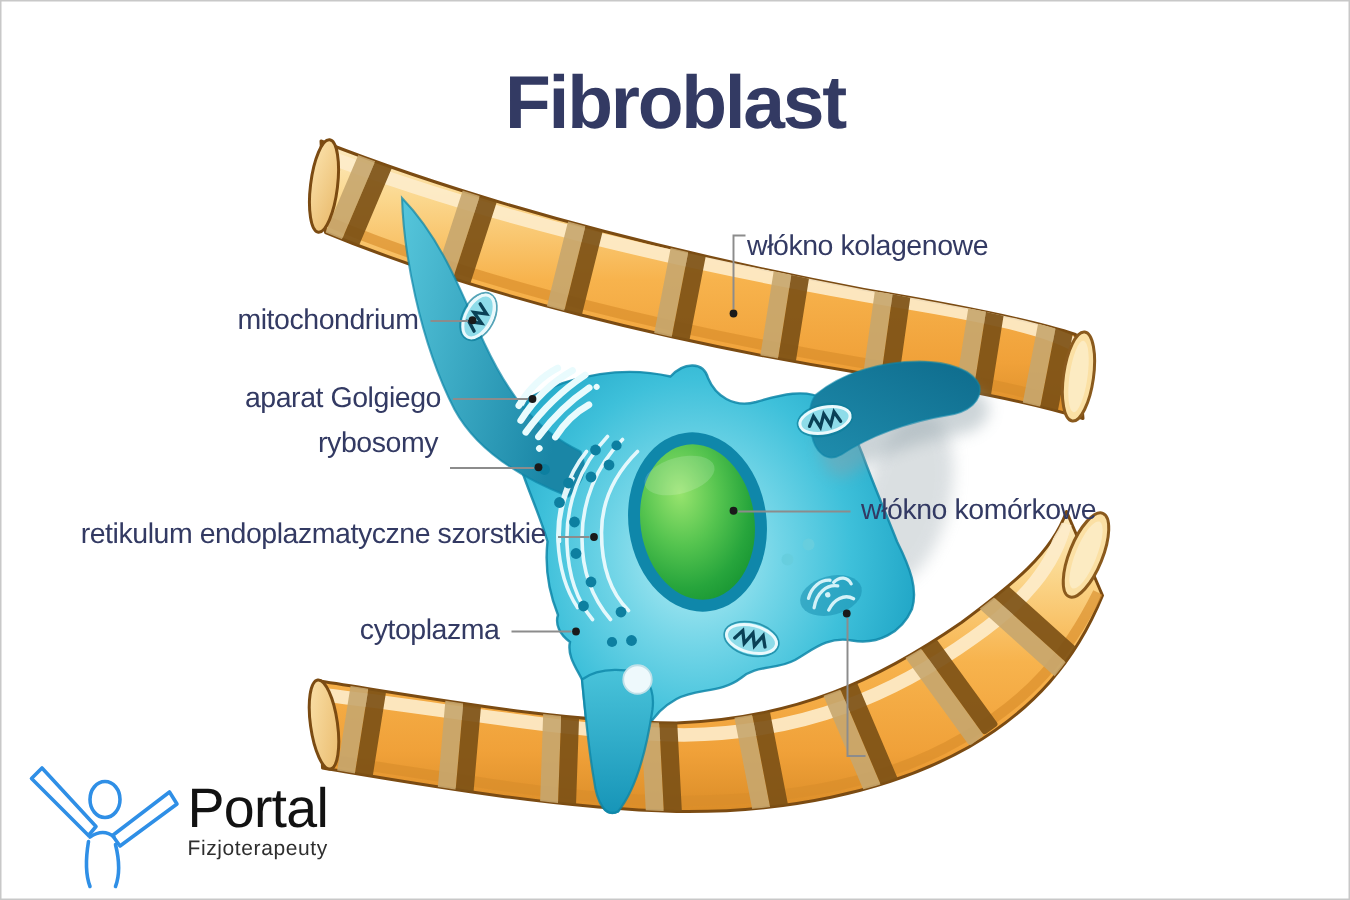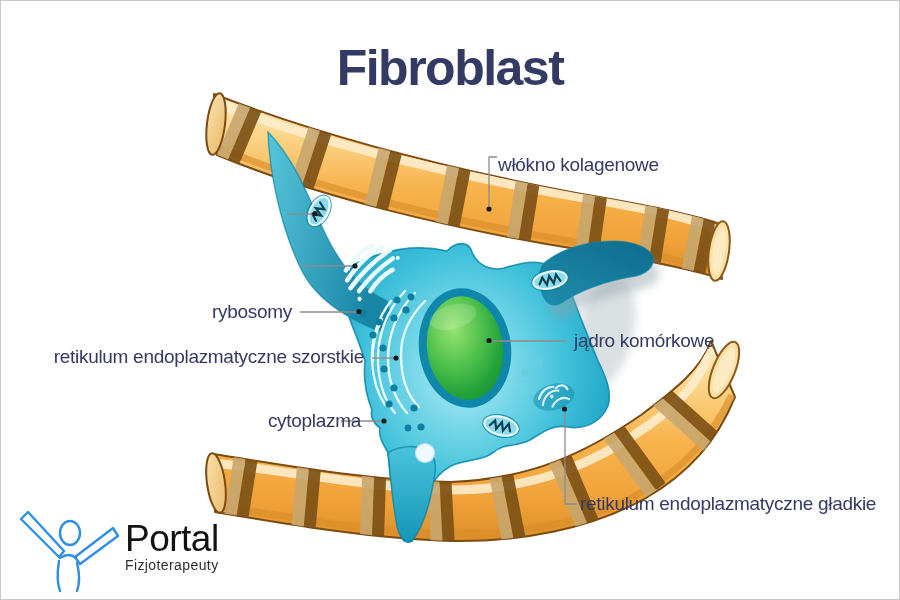--- a/index.html
+++ b/index.html
@@ -308,26 +308,27 @@
       <circle cx="395" cy="357" r="2.6"></circle>
       <circle cx="383" cy="420" r="2.6"></circle>
       <circle cx="488" cy="208" r="2.6"></circle>
       <circle cx="488" cy="339.5" r="2.6"></circle>
       <circle cx="563.5" cy="408" r="2.6"></circle>
     </g>
   </svg>
 
   <div class="title">Fibroblast</div>
 
-  <div class="lbl ra" style="right:607px;top:300px;">rybosomy</div>
+  <div class="lbl ra" style="right:620px;top:202px;">mitochondrium</div>
+  <div class="lbl ra" style="right:605px;top:254px;">aparat Golgiego</div>
+  <div class="lbl ra" style="right:607px;top:284px;">rybosomy</div>
   <div class="lbl ra" style="right:535px;top:345px;">retikulum endoplazmatyczne szorstkie</div>
-  <div class="lbl ra" style="right:538px;top:409px;">cytoplazma</div>
+  <div class="lbl ra" style="right:566px;top:409px;">cytoplazma</div>
   <div class="lbl" style="left:497px;top:153px;">włókno kolagenowe</div>
-  <div class="lbl" style="left:573px;top:329px;">jądro komórkowe</div>
-  <div class="lbl" style="left:579px;top:492px;">retikulum endoplazmatyczne gładkie</div>
+  <div class="lbl" style="left:573px;top:329px;">włókno komórkowe</div>
 
   <div class="logo">
     <svg width="110" height="90" viewBox="0 0 110 90" aria-hidden="true">
       <g fill="none" stroke="#2f8fe6" stroke-width="2.4" stroke-linecap="round" stroke-linejoin="round">
         <ellipse cx="57" cy="30" rx="10" ry="12"></ellipse>
         <path d="M 46 54 L 8 16 L 15 9 L 51 48 Z"></path>
         <path d="M 62 54 L 100 25 L 105 33 L 67 61 Z"></path>
         <path d="M 47 55 Q 56 49 63 55"></path>
         <path d="M 46 58 C 44 70, 44 80, 47 88"></path>
         <path d="M 64 60 C 67 72, 67 80, 64 88"></path>

